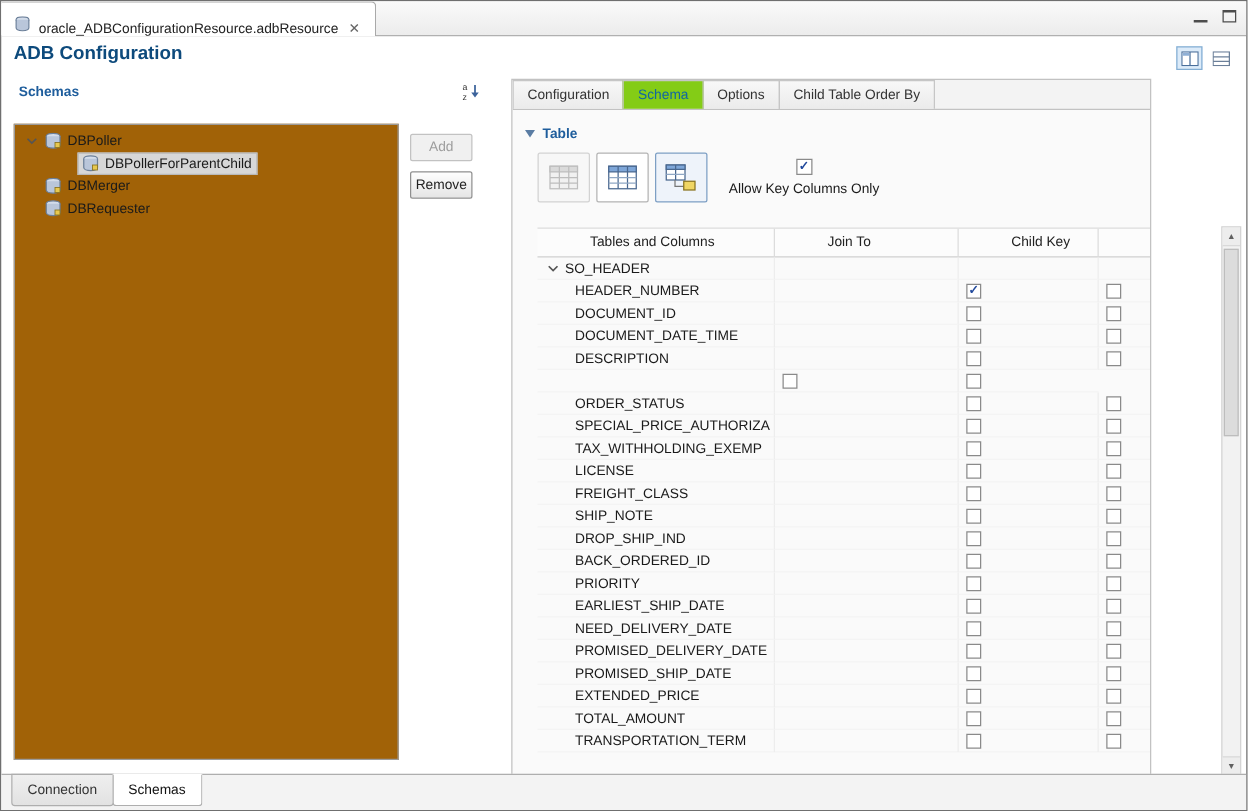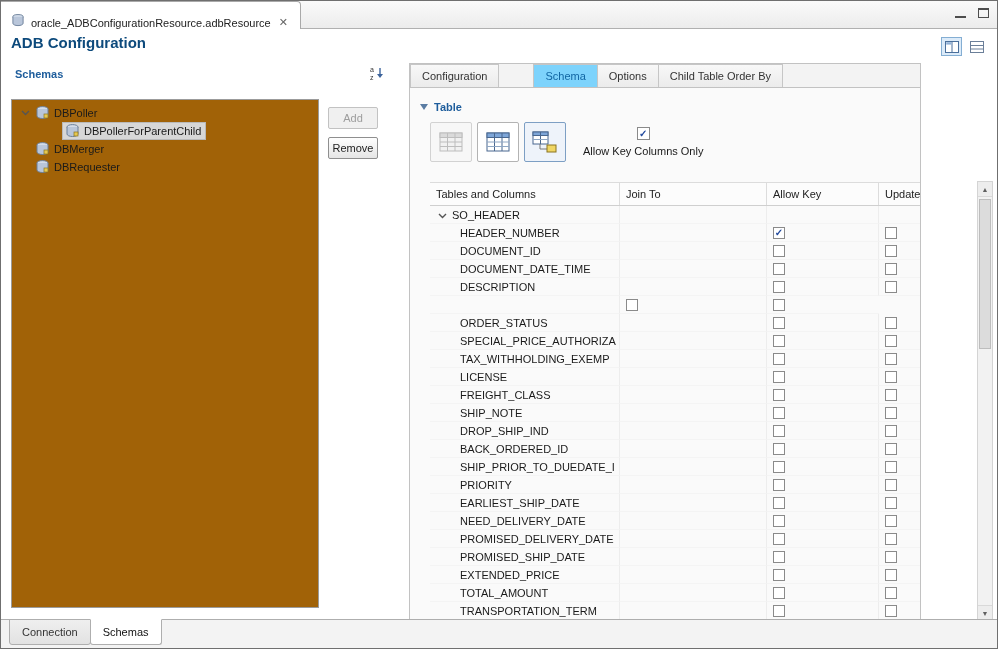--- a/index.html
+++ b/index.html
@@ -44,38 +44,38 @@
               color:#222; border-radius:2px; }
   .side-btn.disabled { color:#9d9d9d; border-color:#c2c2c2; background:#f0f0f0; }
   #add-btn { top:106px; } #remove-btn { top:136px; }
 
   
   .right-panel { position:absolute; left:408px; top:62px; width:512px; height:558px;
                  border:1px solid #c2c2c2; background:#fafafa; overflow:hidden;text-align:center; }
   .rtabs { display:flex; height:24px; border-bottom:1px solid #c2c2c2; background:#f3f3f3; }
   .rtab { padding:0 11px; line-height:22px; border:1px solid #c6c6c6; border-bottom:none;
           margin-right:-1px; background:linear-gradient(#f8f8f8,#ebebeb); color:#333; white-space:nowrap; }
-  .rtab.active { background:#7dd3fc; color:#1166a3; position:relative;margin-left:35px; }
+  .rtab.active { background:#84cc16; color:#1166a3; position:relative; }
   .section-row { position:absolute; left:10px; top:37px; display:flex; align-items:center; gap:6px;
                  font-weight:bold; color:#1e5d9c; }
   .sec-tri { width:0; height:0; border-left:4px solid transparent; border-right:4px solid transparent;
              border-top:6px solid #5a7ca3; }
   .tb-row { position:absolute; left:20px; top:58px; display:flex; align-items:center; gap:5px; }
   .tb-btn { width:42px; height:40px; display:flex; align-items:center; justify-content:center;
             border:1px solid #b3b3b3; background:#ffffff; border-radius:2px; }
   .tb-btn.disabled { border-color:#d2d2d2; background:#f7f7f7; }
   .tb-btn.pressed { background:#eef3fa; border-color:#7d9fc4; }
   .allow-key { display:flex; align-items:center; gap:5px; margin-left:12px;flex-direction:column; }
 
   
   .dtable { position:absolute; left:20px; top:118px; width:548px; }
   .thead, .trow { display:grid; grid-template-columns:190px 147px 112px 99px; }
   .thead { height:24px; background:#fcfcfc; border-top:1px solid #dcdcdc; border-bottom:1px solid #cfcfcf; }
   .hcell { display:flex; align-items:center; padding-left:6px; border-right:1px solid #dcdcdc;
-           color:#222; overflow:hidden; white-space:nowrap; }
+           color:#222; overflow:hidden; white-space:nowrap;margin-left:36px; }
   .hcell:last-child { border-right:none; }
   .trow { height:18px; }
   .tcell { height:100%; display:flex; align-items:center; padding-left:6px;
            border-right:1px solid #ededed; border-bottom:1px solid #f4f4f4;
            overflow:hidden; white-space:nowrap; }
   .tcell:last-child { border-right:none; }
   .trow.group .c1 { padding-left:8px; gap:5px; }
   .trow.col .c1 { padding-left:30px; }
 
   .cb { width:12px; height:12px; border:1px solid #8a8a8a; background:#fff; display:inline-flex;
@@ -279,21 +279,21 @@
       <span class="allow-key">
         <span class="cb cb-lg checked" id="allow-key-cb"></span>
         <span>Allow Key Columns Only</span>
       </span>
     </div>
 
     <div class="dtable">
       <div class="thead">
         <div class="hcell">Tables and Columns</div>
         <div class="hcell">Join To</div>
-        <div class="hcell">Allow Key</div>
+        <div class="hcell">Child Key</div>
         <div class="hcell">Update Tr</div>
       </div>
       <div id="tbody">
           <div class="trow group">
     <div class="tcell c1">
       <span>
         <svg width="9" height="6" viewBox="0 0 9 6">
                   <polyline points="1,1 4.5,4.5 8,1" fill="none" stroke="#555" stroke-width="1.4"></polyline>
                 </svg>
       </span>
@@ -451,32 +451,20 @@
     <div class="tcell c2"></div>
     <div class="tcell c3">
               <span class="cb"></span>
             </div>
     <div class="tcell c4">
               <span class="cb"></span>
             </div>
   </div>
           <div class="trow col">
     <div class="tcell c1">
-      <span class="row-label">SHIP_PRIOR_TO_DUEDATE_I</span>
-    </div>
-    <div class="tcell c2"></div>
-    <div class="tcell c3">
-              <span class="cb"></span>
-            </div>
-    <div class="tcell c4">
-              <span class="cb"></span>
-            </div>
-  </div>
-          <div class="trow col">
-    <div class="tcell c1">
       <span class="row-label">PRIORITY</span>
     </div>
     <div class="tcell c2"></div>
     <div class="tcell c3">
               <span class="cb"></span>
             </div>
     <div class="tcell c4">
               <span class="cb"></span>
             </div>
   </div>

